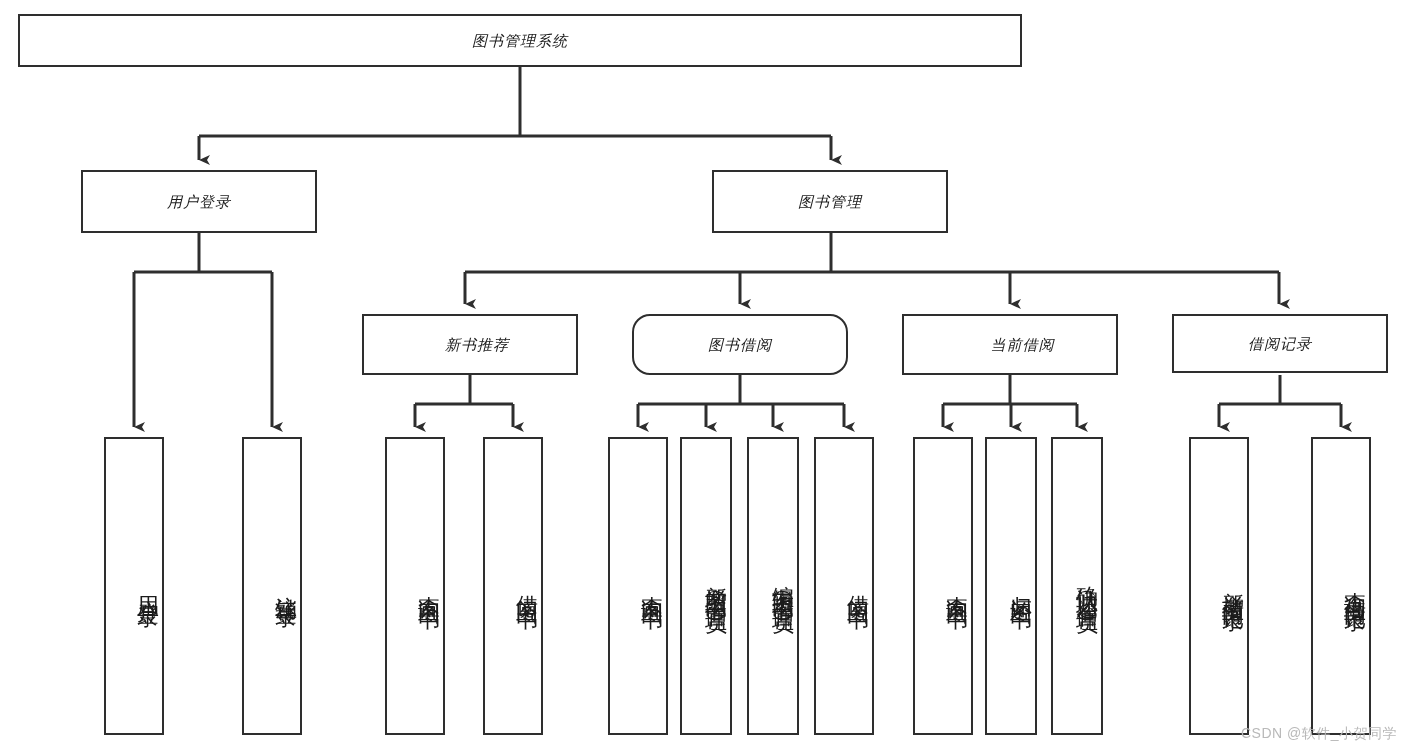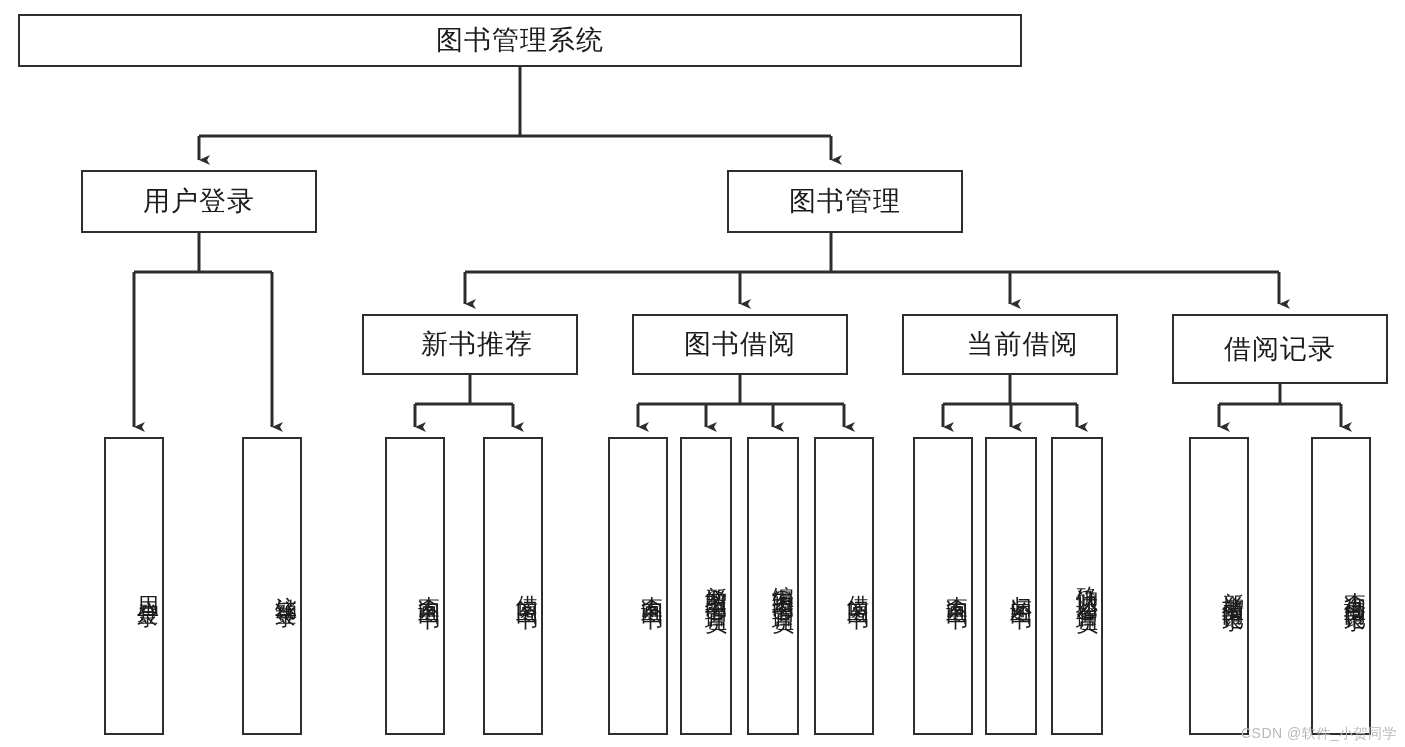--- a/index.html
+++ b/index.html
@@ -29,23 +29,24 @@
     position: absolute;
     box-sizing: border-box;
     background: #ffffff;
     border: 2.5px solid #2e2e2e;
     display: flex;
     align-items: center;
     justify-content: center;
     color: #1b1b1b;
   }
   .node.horiz {
-    font-size: 27px;
+    font-size: 15px;
     letter-spacing: 1px;
     line-height: 1.2;
+    font-style: italic;
   }
   .node.vert {
     writing-mode: vertical-rl;
     text-orientation: upright;
     font-size: 22px;
     letter-spacing: 4px;
     line-height: 1.25;
     padding-top: 10px;
     padding-bottom: 10px;
     align-items: flex-start;
@@ -120,34 +121,34 @@
     </g>
   </svg>
 
   <div class="node horiz" style="left:18px; top:14px; width:1004px; height:53px;">
     <span class="lbl">图书管理系统</span>
   </div>
 
   <div class="node horiz" style="left:81px; top:170px; width:236px; height:63px;">
     <span class="lbl">用户登录</span>
   </div>
-  <div class="node horiz" style="left:712px; top:170px; width:236px; height:63px;margin-left:15px;">
+  <div class="node horiz" style="left:712px; top:170px; width:236px; height:63px;">
     <span class="lbl">图书管理</span>
   </div>
 
   <div class="node horiz" style="left:362px; top:314px; width:216px; height:61px;padding-left:14px;">
     <span class="lbl">新书推荐</span>
   </div>
-  <div class="node horiz" style="left:632px; top:314px; width:216px; height:61px;">
+  <div class="node horiz" style="left:632px; top:314px; width:216px; height:61px;border-radius:18px;">
     <span class="lbl">图书借阅</span>
   </div>
   <div class="node horiz" style="left:902px; top:314px; width:216px; height:61px;padding-left:25px;">
     <span class="lbl">当前借阅</span>
   </div>
-  <div class="node horiz" style="left:1172px; top:314px; width:216px; height:70px;">
+  <div class="node horiz" style="left:1172px; top:314px; width:216px; height:59px;">
     <span class="lbl">借阅记录</span>
   </div>
 
   <div class="node vert" style="left:104px; top:437px; width:60px; height:298px;">
     <span class="lbl">用户登录</span>
   </div>
   <div class="node vert" style="left:242px; top:437px; width:60px; height:298px;">
     <span class="lbl">注销登录</span>
   </div>
   <div class="node vert" style="left:385px; top:437px; width:60px; height:298px;">

